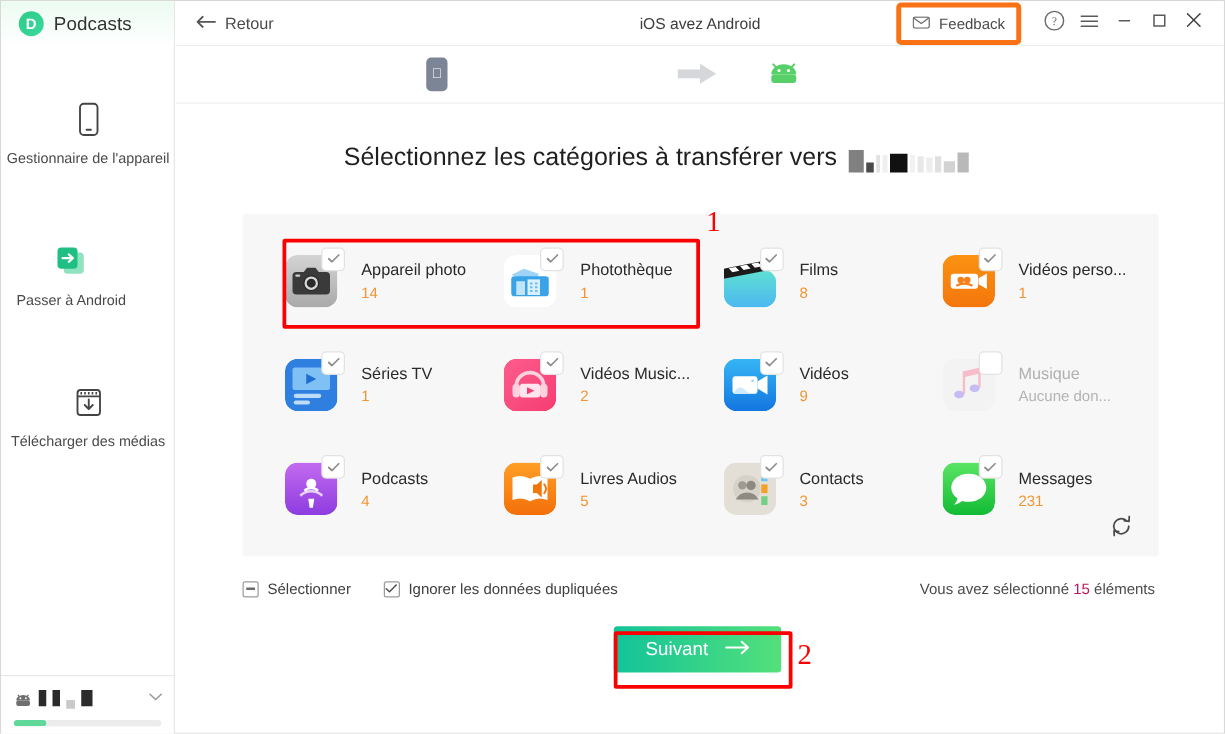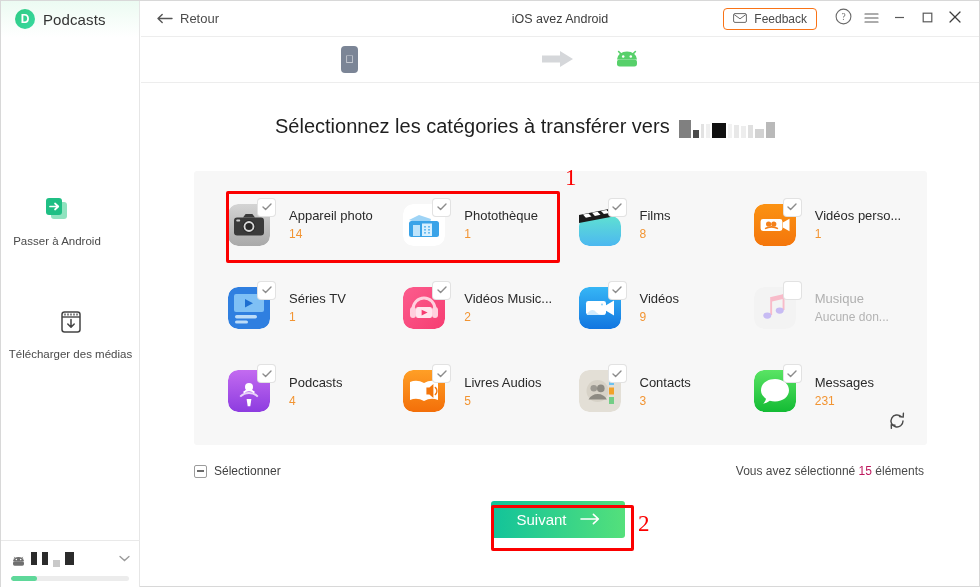--- a/index.html
+++ b/index.html
@@ -83,22 +83,22 @@
   .win-title {
     position: absolute; left: 0; right: 0; text-align: center;
     font-size: 12.5px; color: #3d3d3d; pointer-events: none;
   }
   .win-right {
     margin-left: auto; display: flex; align-items: center; gap: 0px;
     padding-right: 10px;
   }
   .feedback {
     display: flex; align-items: center; gap: 7px;
-    border: 1px solid #f97316; border-radius: 4px;
-    height: 22px; padding: 0 9px; font-size: 12px; color: #4a4a4a;
+    border: 4px solid #f97316; border-radius: 4px;
+    height: 34px; padding: 0 9px; font-size: 12px; color: #4a4a4a;
     cursor: pointer; margin-right: 12px; background:#fff;
   }
   .icon-btn {
     width: 28px; height: 28px; display: flex; align-items: center;
     justify-content: center; cursor: pointer; color: #5a5a5a;
   }
 
   
   .device-strip {
     position: absolute; left: 140px; top: 36px; right: 0; height: 46px;
@@ -221,20 +221,29 @@
 
   <div class="sidebar">
 
     <div class="brand">
       <div class="brand-logo">
         <span>D</span>
       </div>
       <div class="brand-name">Podcasts</div>
     </div>
 
+    <div class="nav-item" id="nav-device">
+      <span class="nav-icon">
+        <svg width="34" height="34" viewBox="0 0 34 34">
+          <rect x="10" y="4" width="14" height="25" rx="3" fill="none" stroke="#444" stroke-width="1.5"></rect>
+          <rect x="14.5" y="24" width="5" height="1.6" rx="0.8" fill="#444"></rect>
+        </svg>
+      </span>
+      <span class="nav-label">Gestionnaire de l'appareil</span>
+    </div>
 
     <div class="nav-item" id="nav-android">
       <span class="nav-icon">
         <svg width="34" height="34" viewBox="0 0 34 34">
           <rect x="11" y="9" width="16" height="17" rx="3" fill="#8fe3bf"></rect>
           <rect x="6" y="5" width="16" height="17" rx="3" fill="#1fbf84"></rect>
           <path d="M10 13.5 H18 M15 10.5 L18.3 13.5 L15 16.5" fill="none" stroke="#fff" stroke-width="1.7" stroke-linecap="round" stroke-linejoin="round"></path>
         </svg>
       </span>
       <span class="nav-label">Passer à Android</span>
@@ -711,20 +720,28 @@
     </div>
 
     <div class="footer-row">
       <div class="cb-line">
         <span class="cb-box">
           <span class="dash"></span>
         </span>
         <span class="lbl">Sélectionner</span>
       </div>
       <span class="spacer"></span>
+      <div class="cb-line">
+        <span class="cb-box">
+          <svg width="10" height="8" viewBox="0 0 10 8">
+              <path d="M1 4 L3.6 6.4 L9 1" fill="none" stroke="#555" stroke-width="1.3" stroke-linecap="round" stroke-linejoin="round"></path>
+            </svg>
+        </span>
+        <span class="lbl">Ignorer les données dupliquées</span>
+      </div>
       <div class="sel-summary">
         <span>Vous avez sélectionné</span>
         <span class="num">15</span>
         <span>éléments</span>
       </div>
     </div>
 
     <div class="next-wrap">
       <button class="next-btn">
         <span>Suivant</span>

